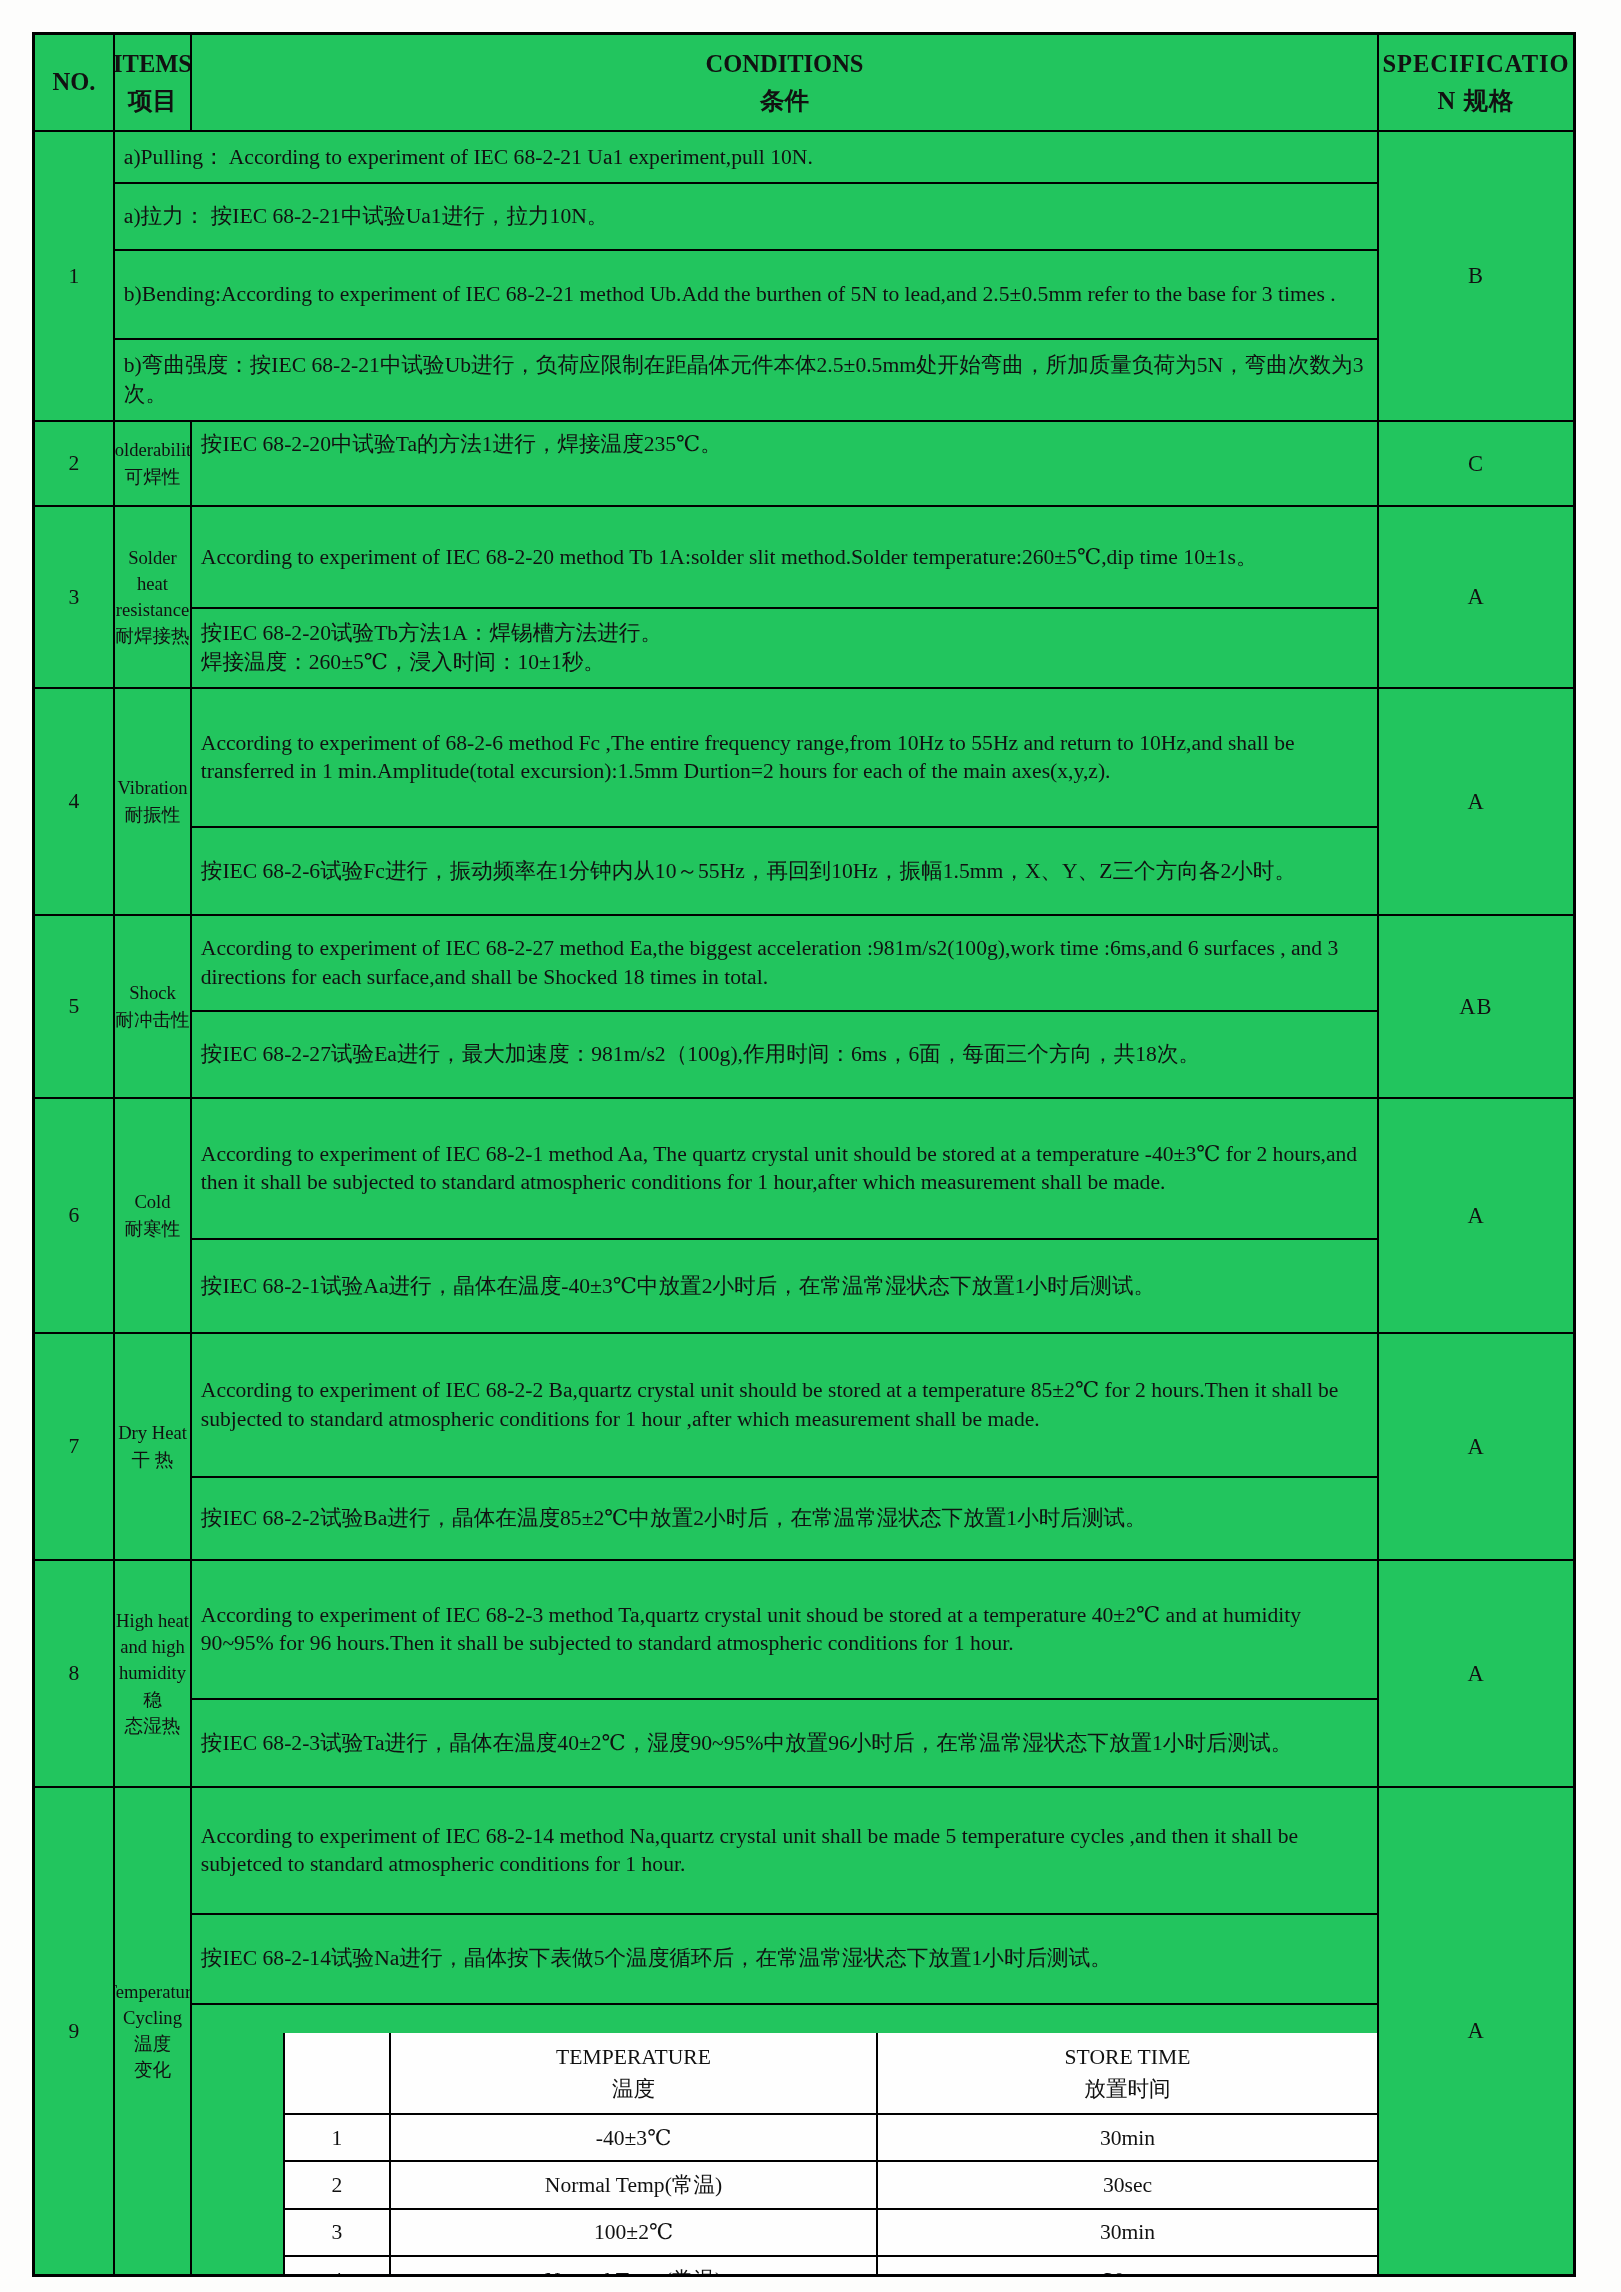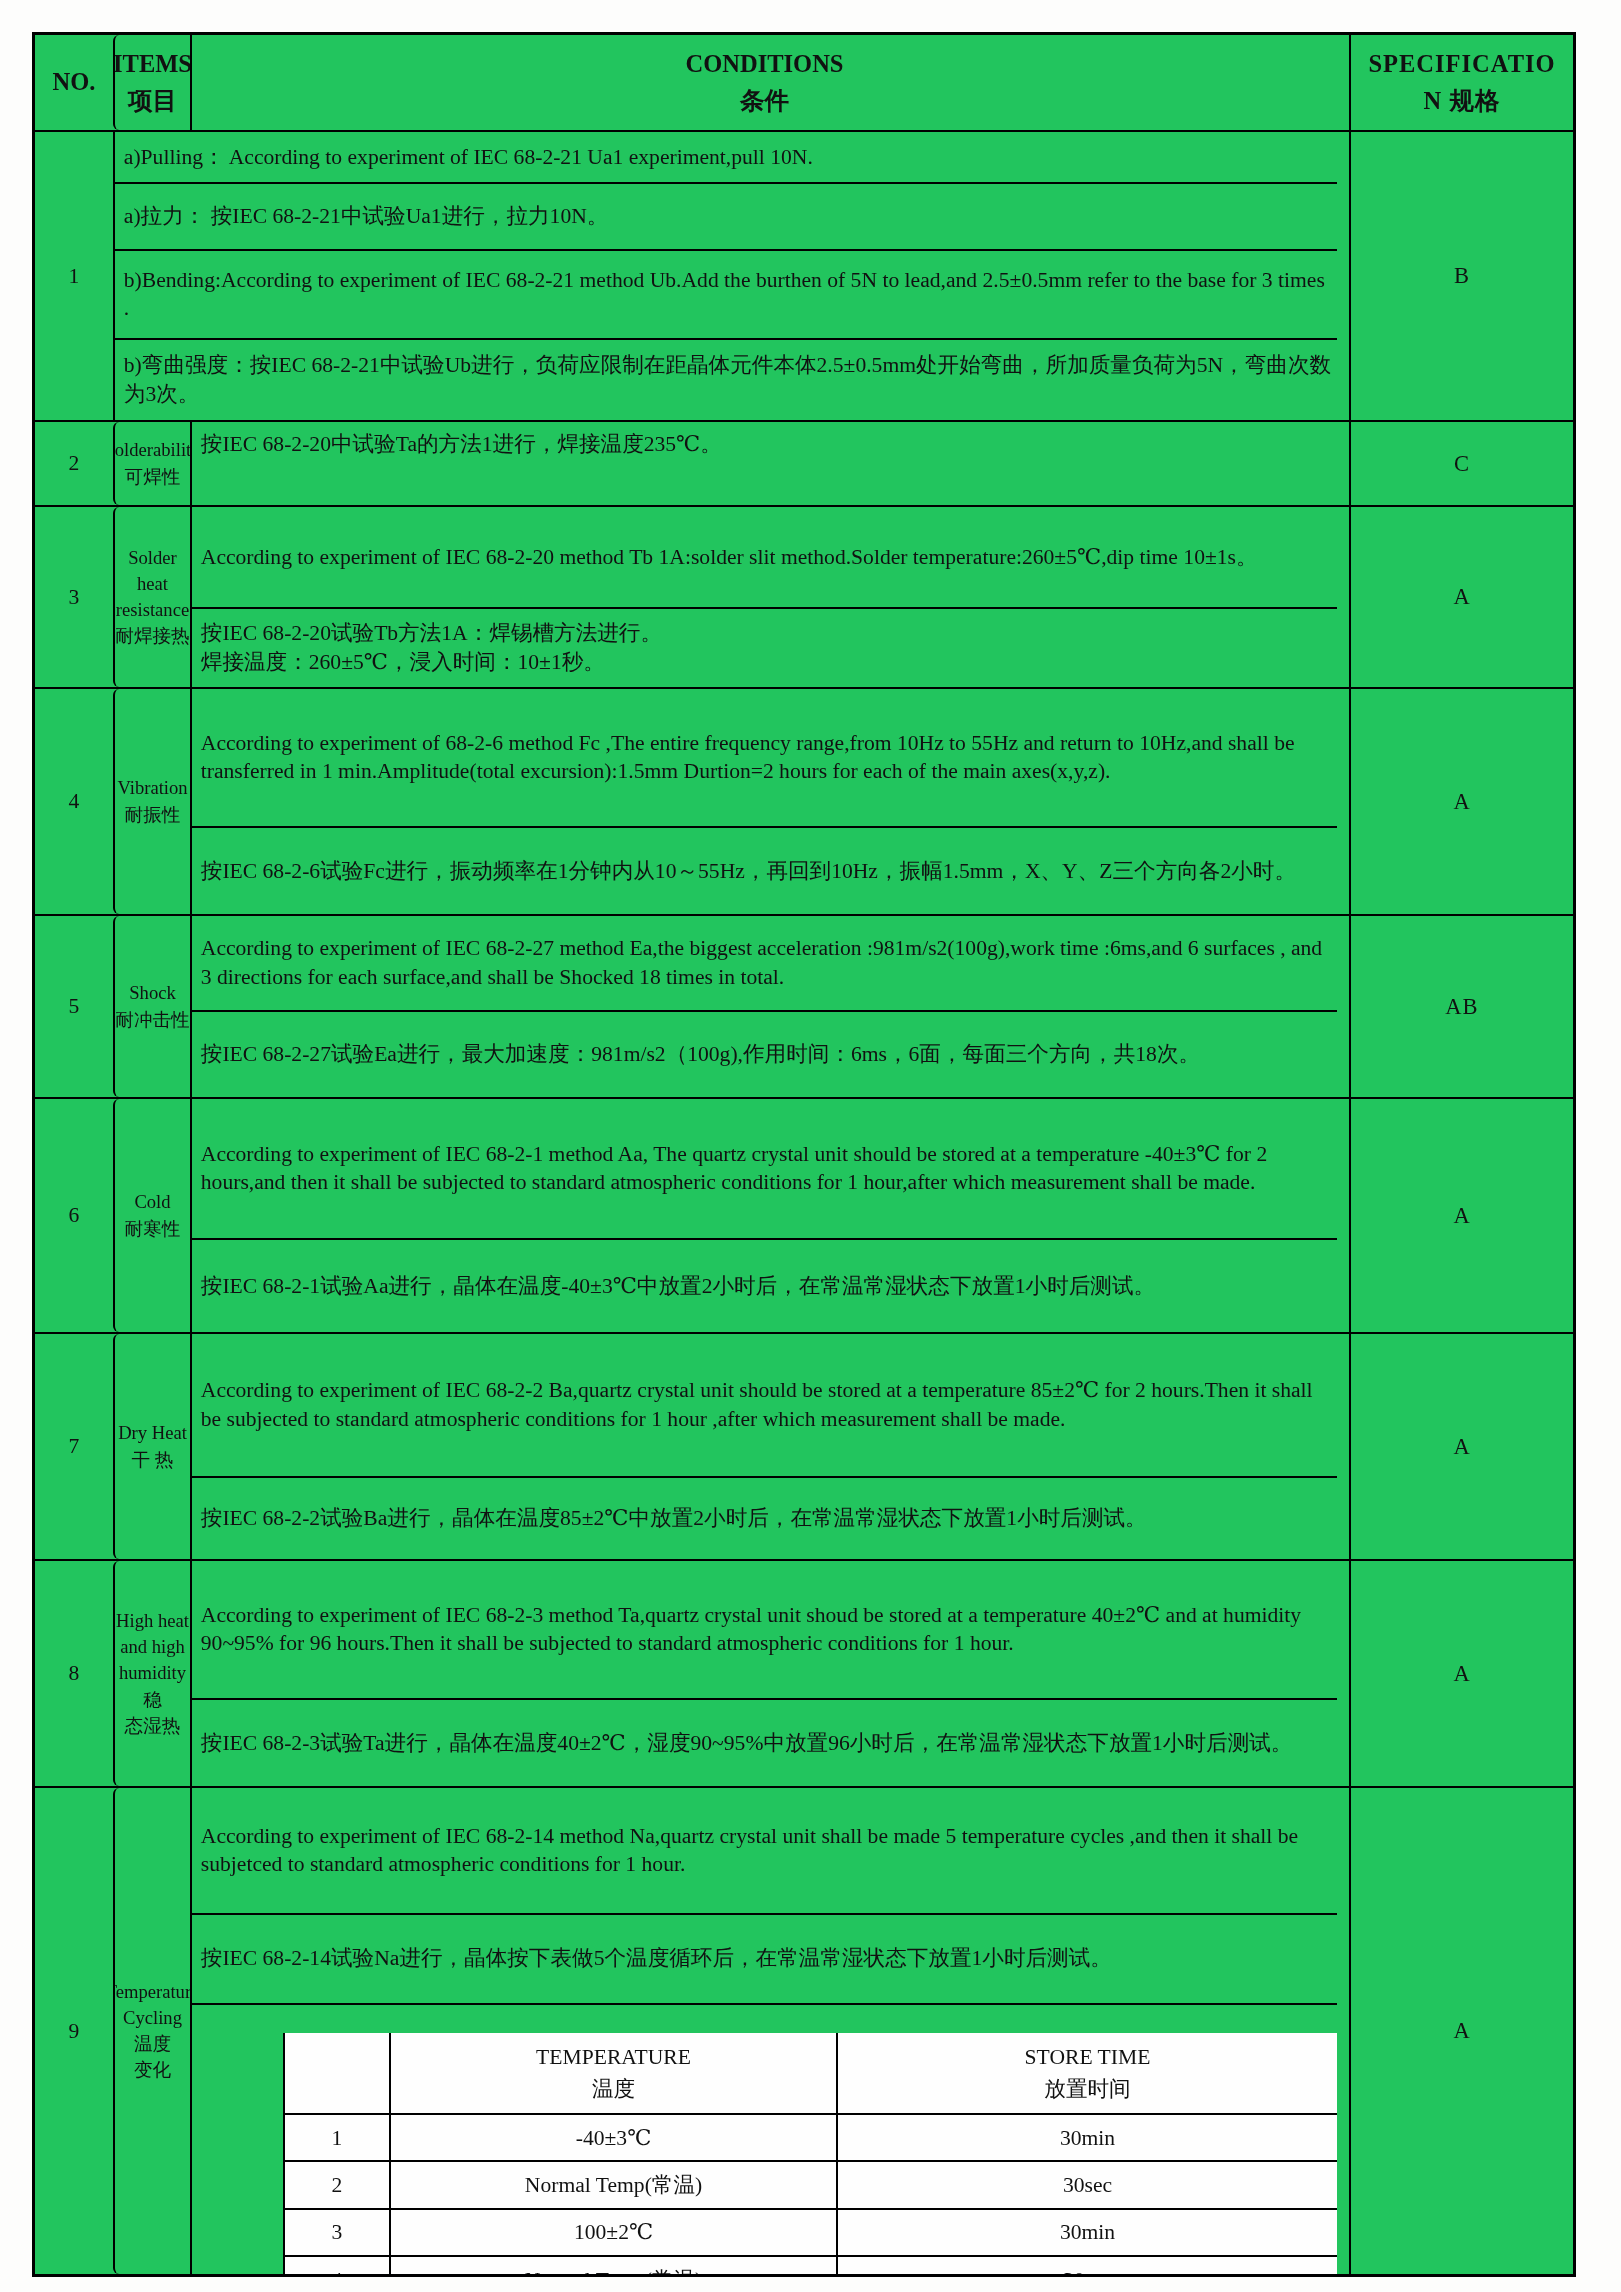--- a/index.html
+++ b/index.html
@@ -14,24 +14,24 @@
     position:absolute;left:32px;top:32px;width:1544px;
     box-sizing:border-box;border:3.9px solid #000;background:#22c55e;
   }
   .trow{display:flex;box-sizing:border-box;border-top:2.9px solid #000;overflow:hidden;}
   .trow:first-child{border-top:none;}
   .cell{box-sizing:border-box;border-left:2.9px solid #000;overflow:hidden;}
   .cell:first-child{border-left:none;}
   .c-no{width:78px;display:flex;align-items:center;justify-content:center;font-size:21.6px;}
   .c-items{
     width:77px;display:flex;flex-direction:column;align-items:center;justify-content:center;
-    text-align:center;font-size:18.6px;line-height:1.4;border-radius:6px;
+    text-align:center;font-size:18.6px;line-height:1.4;
   }
   .c-cond{flex:1;display:flex;flex-direction:column;}
-  .c-spec{width:224px;display:flex;align-items:center;justify-content:center;font-size:22.5px;letter-spacing:1px;margin-left:12px;}
+  .c-spec{width:196px;display:flex;align-items:center;justify-content:center;font-size:22.5px;letter-spacing:1px;}
   .hcell{
     display:flex;flex-direction:column;align-items:center;justify-content:center;
     font-weight:bold;font-size:24.5px;line-height:1.5;text-align:center;
   }
   .cond{
     box-sizing:border-box;border-top:2.9px solid #000;
     display:flex;align-items:center;
     padding:2px 5.9px 2px 8.8px;
     font-size:21.6px;line-height:1.32;white-space:pre-line;overflow:hidden;
   }

